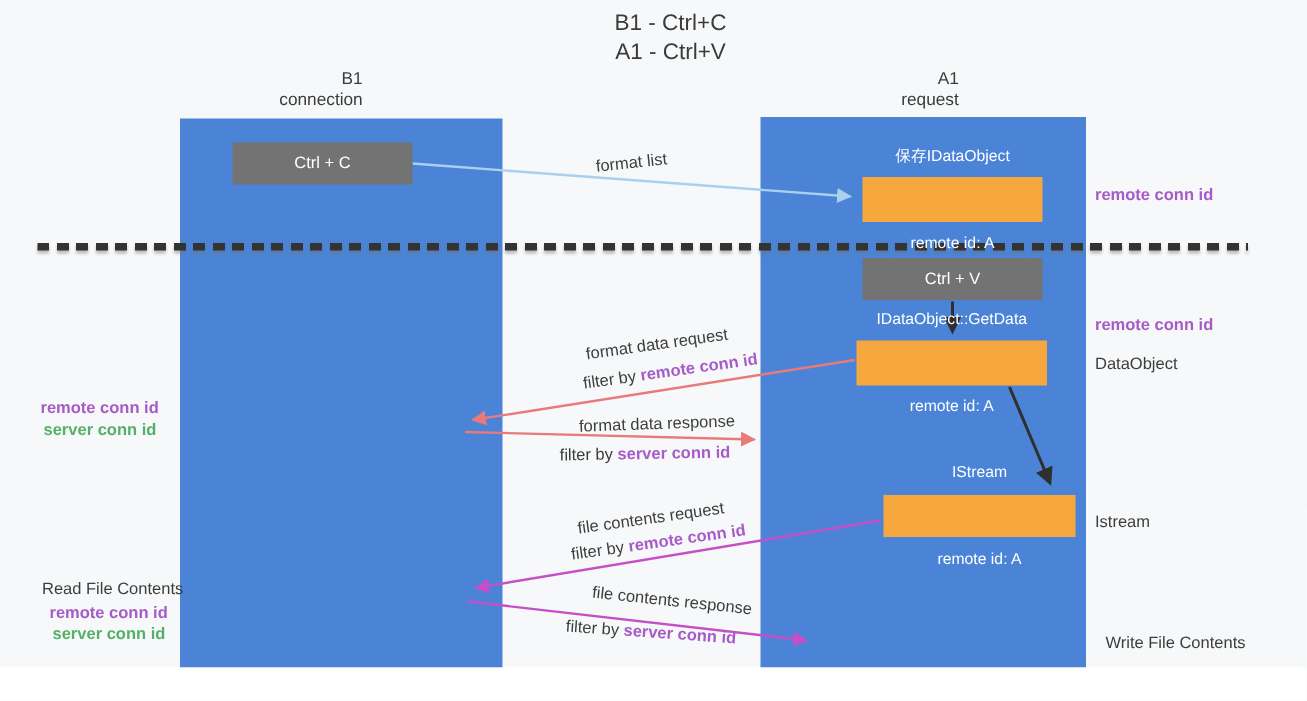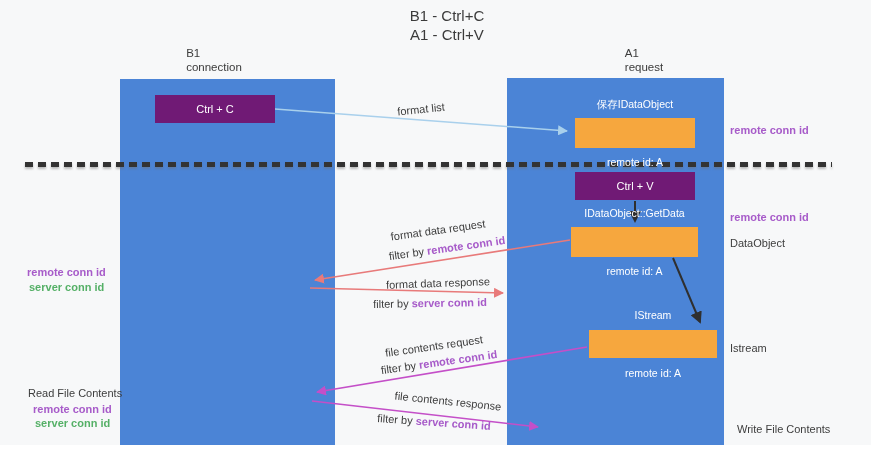--- a/index.html
+++ b/index.html
@@ -5,47 +5,47 @@
   html,body{margin:0;padding:0;}
   .canvas{position:relative;width:871px;height:445px;background:#f7f8f9;
     font-family:"Liberation Sans",sans-serif;overflow:hidden;padding-left:36px;}
   .lane{position:absolute;background:#4b84d6;z-index:1;}
   .overlay{position:absolute;left:0;top:0;z-index:2;pointer-events:none;}
   .divider{position:absolute;left:25px;top:162px;width:807px;height:5px;z-index:3;
     background:repeating-linear-gradient(90deg,#333 0 8px,transparent 8px 13px);
     filter:drop-shadow(0 2px 1px rgba(110,110,110,0.45));}
   .node{position:absolute;z-index:4;display:flex;flex-direction:column;align-items:center;
     justify-content:center;color:#fff;text-align:center;white-space:nowrap;}
-  .green{background:#701a75;font-size:11px;}
+  .green{background:#737373;font-size:11px;}
   .orange{background:#f6a73e;font-size:10px;gap:44px;}
   .orange.two{font-size:10.5px;line-height:14px;}
   .title{position:absolute;left:447px;top:6px;transform:translateX(-50%);text-align:center;
     font-size:15px;line-height:19px;color:#3b3b3b;z-index:4;white-space:nowrap;}
-  .colhead{position:absolute;transform:translateX(-50%);text-align:left;font-size:11.5px;
+  .colhead{position:absolute;transform:translateX(-50%);text-align:right;font-size:11.5px;
     line-height:14px;color:#3b3b3b;z-index:4;white-space:nowrap;}
   .lbl{position:absolute;font-size:11px;color:#3d3d3d;white-space:nowrap;z-index:5;}
   .mid{transform:translate(-50%,-50%);transform-origin:center;}
   .purple{color:#a75bc9;font-weight:bold;}
   .greentxt{color:#55b067;font-weight:bold;}
 </style>
 </head>
 <body>
 
 <div class="canvas">
 
   <div class="title">
     <div>B1 - Ctrl+C</div>
     <div>A1 - Ctrl+V</div>
   </div>
 
   <div class="colhead" style="left:214px;top:46px;">
     <div>B1</div>
     <div>connection</div>
   </div>
-  <div class="colhead" style="left:644px;top:46px;">
+  <div class="colhead" style="left:620px;top:46px;">
     <div>A1</div>
     <div>request</div>
   </div>
 
   <div class="lane" style="left:120px;top:79px;width:215px;height:371px;"></div>
   <div class="lane" style="left:507px;top:78px;width:217px;height:372px;"></div>
 
   <svg class="overlay" width="871" height="467" viewBox="0 0 871 467">
     <defs>
       <marker id="m-blue" markerUnits="userSpaceOnUse" markerWidth="10" markerHeight="10" refX="9" refY="5" orient="auto">

